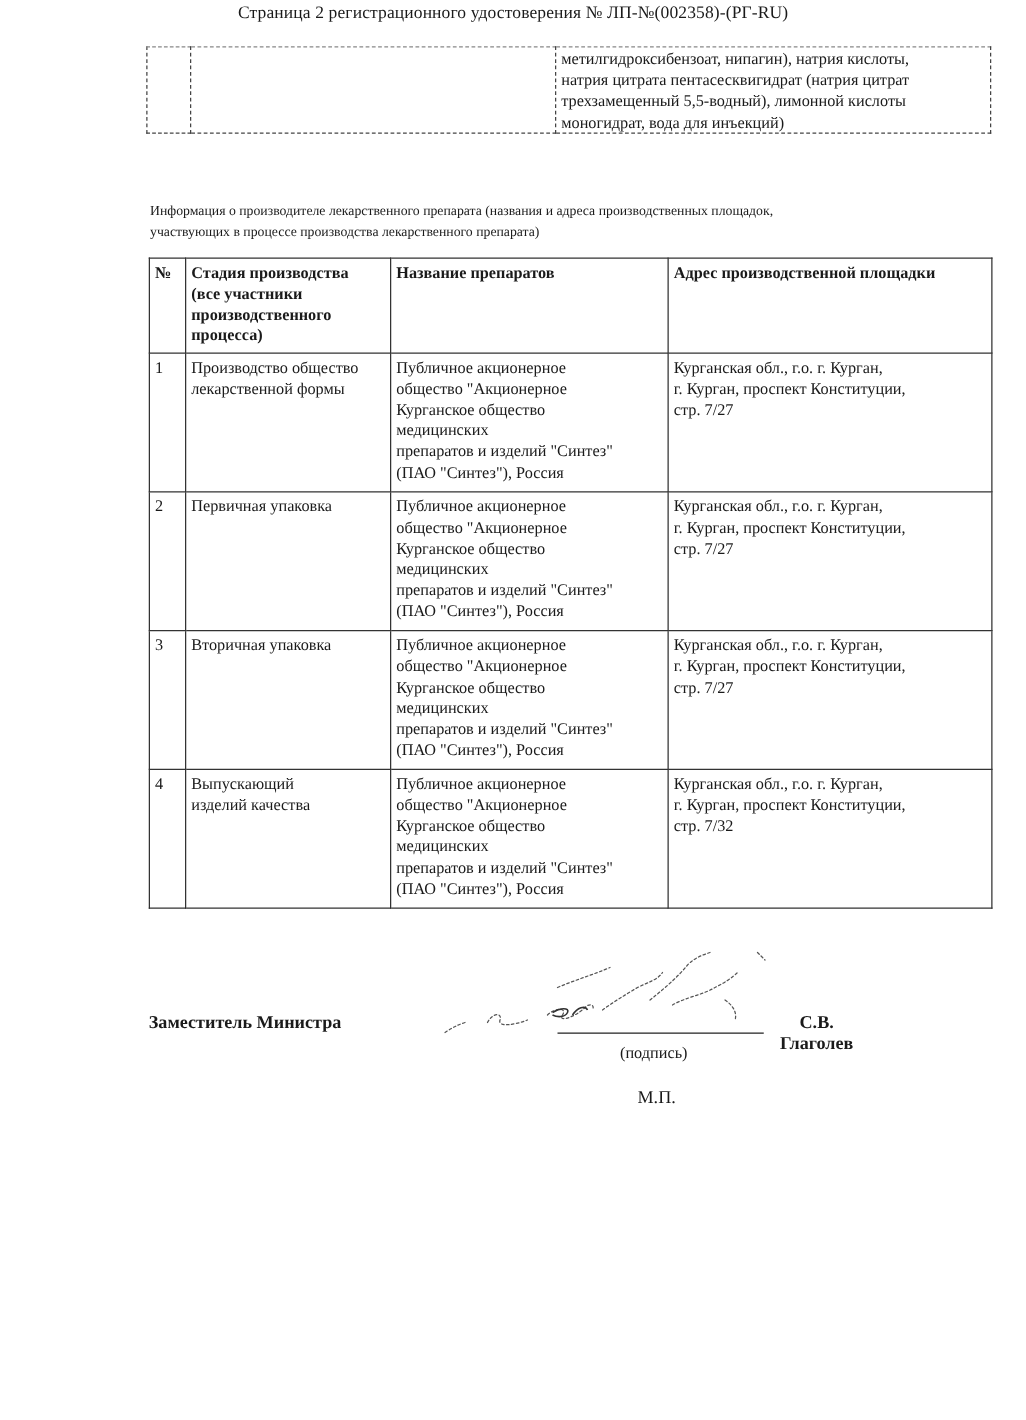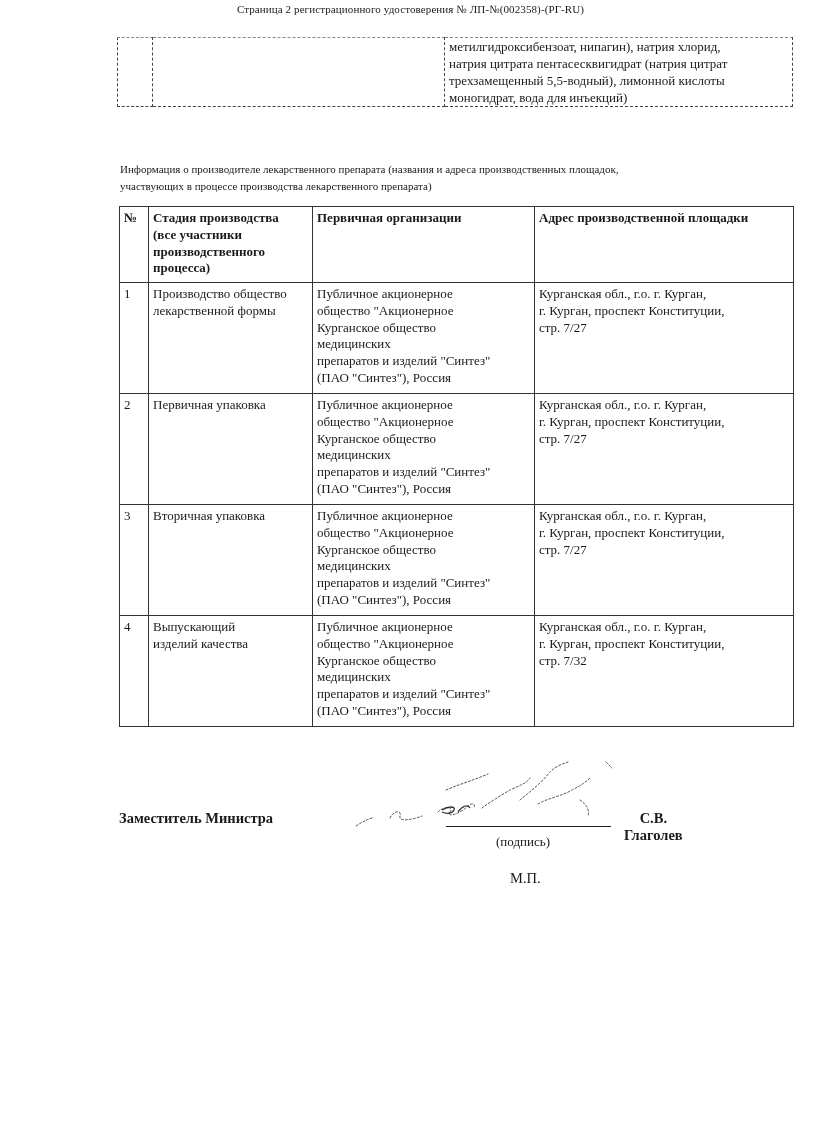--- a/index.html
+++ b/index.html
@@ -1,19 +1,19 @@
 <!DOCTYPE html>
 <html><head>
 <meta charset="utf-8">
 <style>
   html, body { margin: 0; padding: 0; background: #ffffff; }
   body { width: 821px; height: 1136px; position: relative; overflow: hidden;
          font-family: "Liberation Serif", "DejaVu Serif", serif; color: #1a1a1a; }
   .page-header { position: absolute; top: 3px; left: 0; width: 821px; text-align: center;
-                 font-size: 11px; letter-spacing: 0.1px; }
+                 font-size: 14px; letter-spacing: 0.1px; }
   
   .top-table { position: absolute; left: 117px; top: 37px; width: 676px; border-collapse: collapse;
                font-size: 13px; line-height: 17px; }
   .top-table td { border: 1px dashed #444; vertical-align: top; padding: 0 4px; }
   .top-table tr.cont td { border-top: 1px dashed #888; }
   .top-table .c-num { width: 26px; text-align: center; font-weight: bold; }
   .top-table .c-label { width: 283px; font-weight: bold; }
   .top-table .c-val { }
   .top-table tr.row14 td { height: 24px; vertical-align: middle; border-top: 1.5px solid #333; border-bottom: 1px dashed #555; }
   .top-table tr.row14 .c-val { text-align: center; }
@@ -42,21 +42,21 @@
 <body>
 
 <div class="page-header">Страница 2   регистрационного удостоверения № ЛП-№(002358)-(РГ-RU)</div>
 
 <table class="top-table">
   <tbody>
       <tr class="cont">
     <td class="c-num"></td>
     <td class="c-label"></td>
     <td class="c-val">
-      <span class="line">метилгидроксибензоат, нипагин), натрия хлорид,</span>
+      <span class="line">метилгидроксибензоат, нипагин), натрия кислоты,</span>
       <span class="line">натрия цитрата пентасесквигидрат (натрия цитрат</span>
       <span class="line">трехзамещенный 5,5-водный), лимонной кислоты</span>
       <span class="line">моногидрат, вода для инъекций)</span>
     </td>
   </tr>
 </tbody>
   </table>
 
 <div class="info-heading">
   <span class="line">Информация о производителе лекарственного препарата (названия и адреса производственных площадок,</span>
@@ -66,21 +66,21 @@
 <table class="mfg-table">
   <tbody>
       <tr>
     <th class="col-n">№</th>
     <th class="col-stage">
       <span class="line">Стадия производства</span>
       <span class="line">(все участники</span>
       <span class="line">производственного</span>
       <span class="line">процесса)</span>
     </th>
-    <th class="col-org">Первичная организации</th>
+    <th class="col-org">Название препаратов</th>
     <th class="col-addr">Адрес производственной площадки</th>
   </tr>
 
   <tr>
     <td>1</td>
     <td>
       <span class="line">Производство общество</span>
       <span class="line">лекарственной формы</span>
     </td>
     <td>

